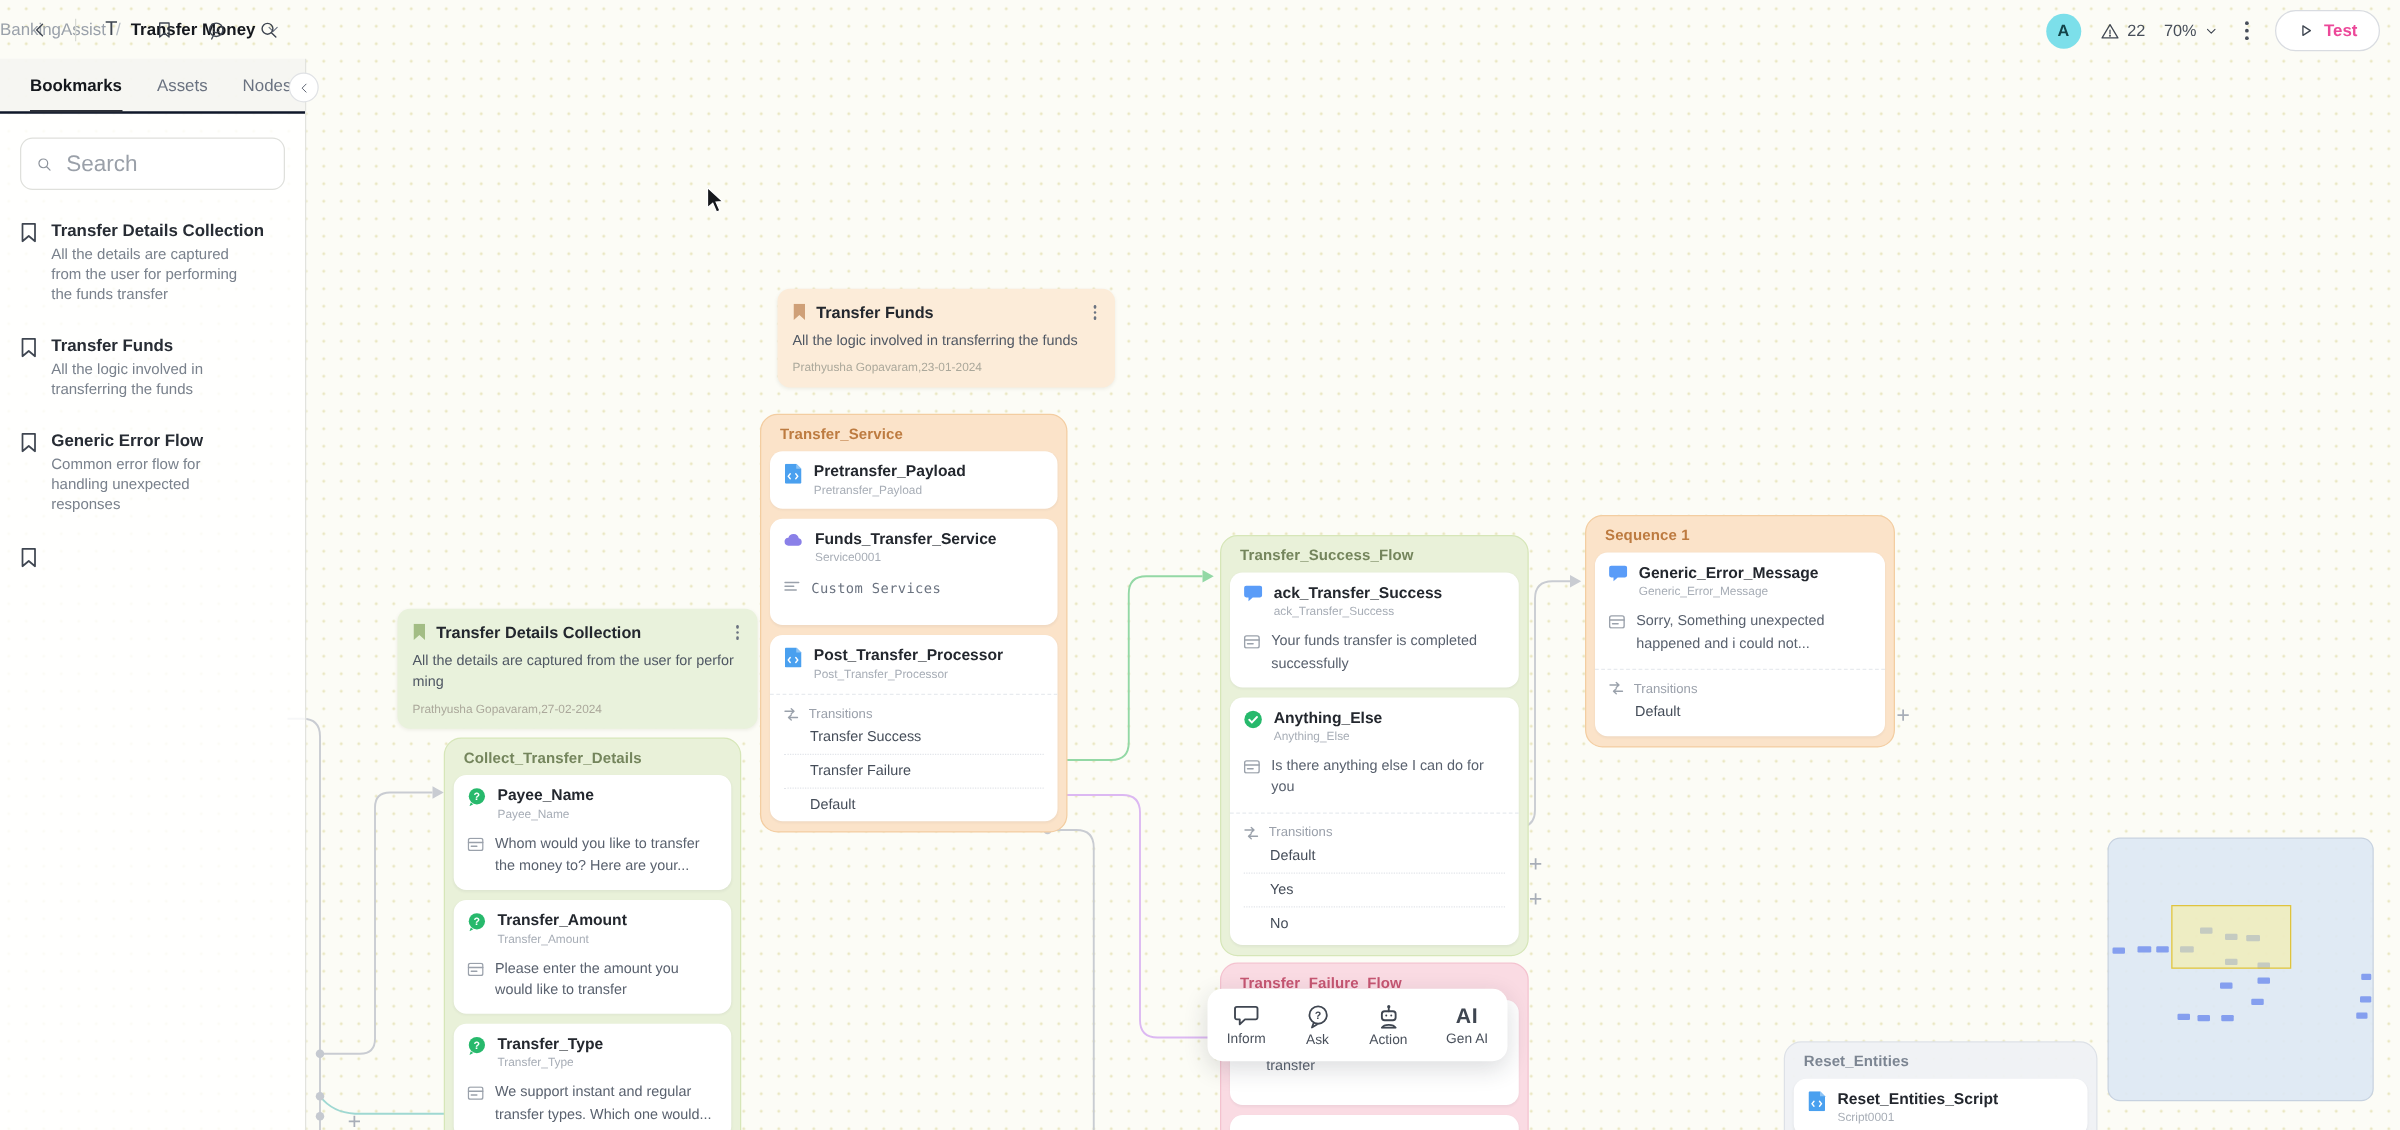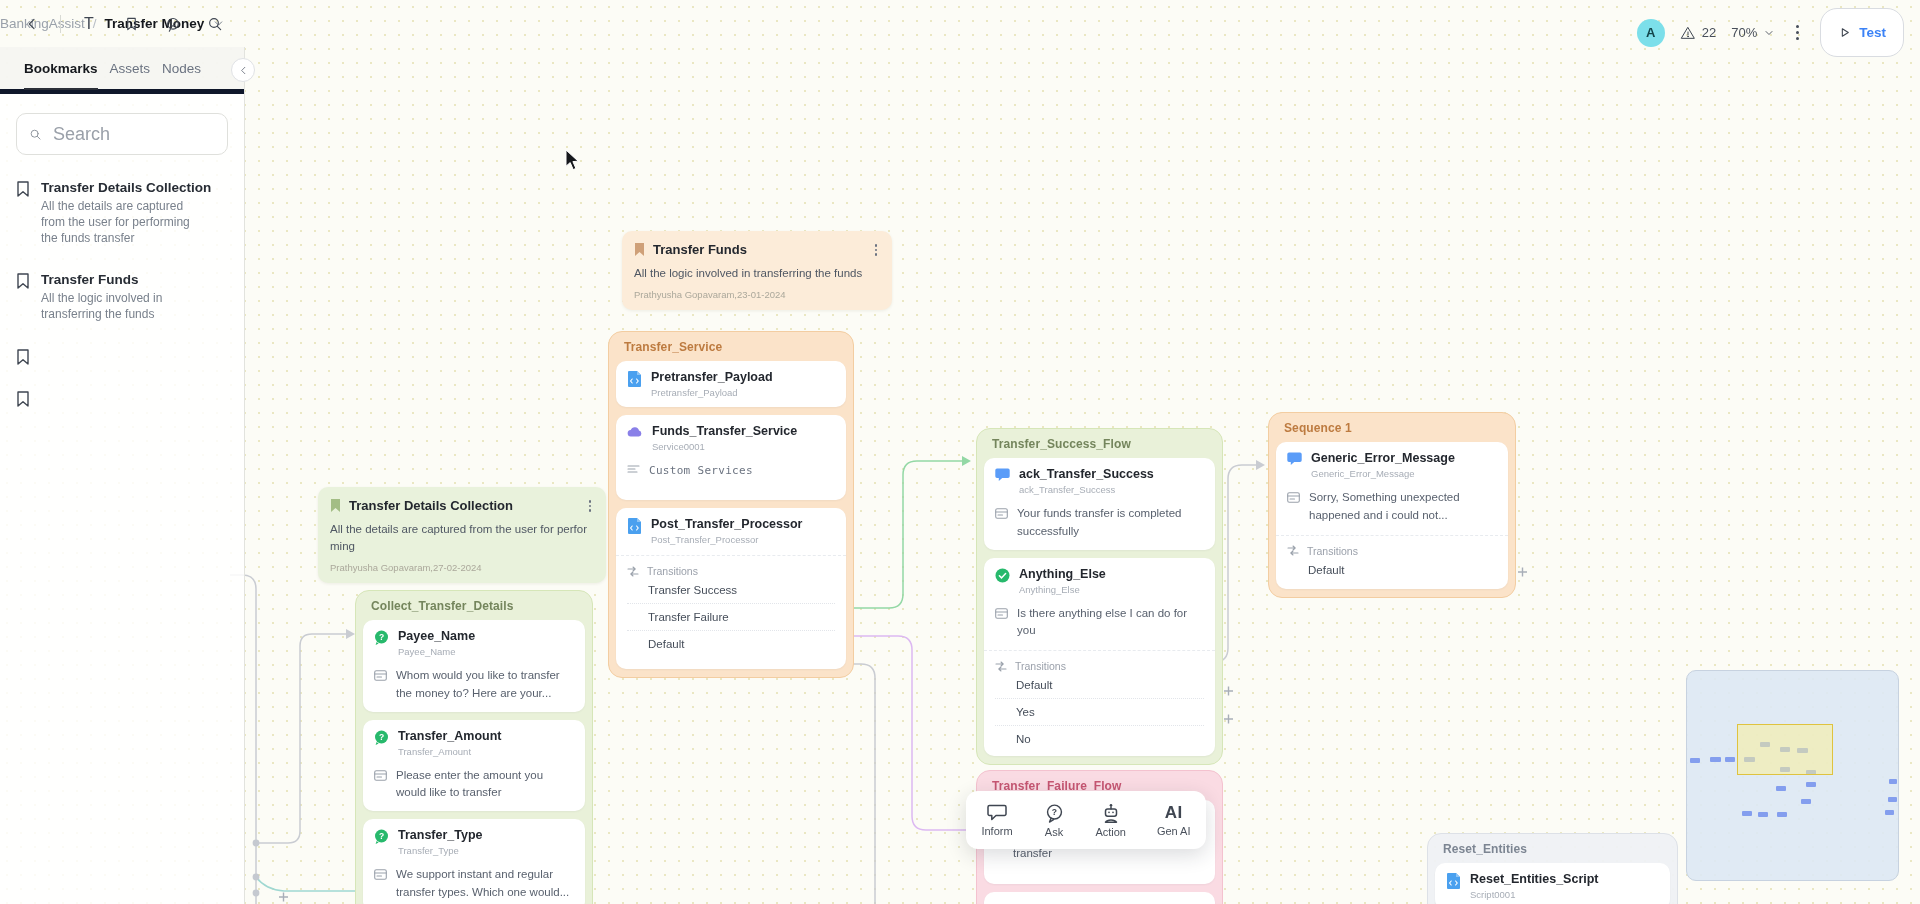--- a/index.html
+++ b/index.html
@@ -21,25 +21,25 @@
   .t-glyph{font-size:16px;color:#3f4651;font-weight:500}
   .breadcrumb{position:absolute;left:0;right:0;top:0;height:46px;display:flex;align-items:center;justify-content:flex-start;gap:8px;font-size:13.5px;z-index:6}
   .bc-project{color:#9aa1aa}
   .bc-sep{color:#b7bdc5}
   .bc-flow{color:#15181d;font-weight:700}
   .tb-right{position:absolute;right:16px;top:8px;display:flex;align-items:center;gap:15px;z-index:7}
   .avatar{width:28px;height:28px;border-radius:50%;background:#7cdfea;color:#134449;font-size:13px;font-weight:700;display:flex;align-items:center;justify-content:center;cursor:pointer}
   .pill{display:flex;align-items:center;gap:6px;color:#474e59;font-size:13px;cursor:pointer}
   .kebab{display:flex;flex-direction:column;gap:2.6px;padding:6px;cursor:pointer}
   .kebab i{width:3px;height:3px;background:#474e59;border-radius:50%}
-  .test-btn{display:flex;align-items:center;gap:8px;background:#fff;border:1px solid #d9dce1;border-radius:17px;height:49px;padding:0 17px;font-size:13.5px;font-weight:700;color:#3b82f6;cursor:pointer}
+  .test-btn{display:flex;align-items:center;gap:8px;background:#fff;border:1px solid #d9dce1;border-radius:17px;height:33px;padding:0 17px;font-size:13.5px;font-weight:700;color:#ec4899;cursor:pointer}
 
   
   .sidebar{position:absolute;left:0;top:47px;bottom:0;width:244px;background:rgba(255,255,255,.84);border-right:1px solid #e2e3de;z-index:6}
-  .tabs{height:42px;display:flex;align-items:stretch;gap:12px;padding:0 24px;background:rgba(243,243,238,.75);border-bottom:5px solid #0f172a}
+  .tabs{height:42px;display:flex;align-items:stretch;gap:28px;padding:0 24px;background:rgba(243,243,238,.75);border-bottom:2px solid #0f172a}
   .tab{font-size:13.5px;color:#6a7280;display:flex;align-items:center;position:relative;cursor:pointer}
   .tab.active{color:#15181d;font-weight:700}
   .tab.active::after{content:"";position:absolute;left:0;right:0;bottom:-1px;height:2px;background:#2b2f38}
   .collapse-btn{position:absolute;right:-11px;top:11px;width:22px;height:22px;border-radius:50%;background:#fff;border:1px solid #e0e2e5;display:flex;align-items:center;justify-content:center;color:#5a6270;cursor:pointer;z-index:8}
   .sb-body{padding:19px 16px 0}
   .search{display:flex;align-items:center;gap:9px;height:40px;border:1px solid #dfе0dc;border:1px solid #dfe0dc;border-radius:10px;background:#fff;padding:0 12px}
   .search input{border:none;outline:none;font-size:18px;background:transparent;width:100%;color:#333}
   .search input::placeholder{color:#9aa0a9}
   .bm{display:flex;gap:11px;margin-top:25px;cursor:pointer}
   .bm svg{flex:none;margin-top:1px}
@@ -239,20 +239,24 @@
         </svg>
       <div>
         <div class="bm-title">Transfer Funds</div>
         <div class="bm-desc">All the logic involved in transferring the funds</div>
       </div>
     </div>
     <div class="bm">
       <svg width="14" height="16" viewBox="0 0 14 16">
           <path d="M2 1h10v14l-5-4.2L2 15z" fill="none" stroke="#3f4651" stroke-width="1.4" stroke-linejoin="round"></path>
         </svg>
+      <div>
+        <div class="bm-title">Generic Error Flow</div>
+        <div class="bm-desc">Common error flow for handling unexpected responses</div>
+      </div>
     </div>
     <div class="bm">
       <svg width="14" height="16" viewBox="0 0 14 16">
           <path d="M2 1h10v14l-5-4.2L2 15z" fill="none" stroke="#3f4651" stroke-width="1.4" stroke-linejoin="round"></path>
         </svg>
     </div>
   </div>
 </div>
 
 <div class="note" style="left:622px;top:231px;width:246px;background:#fcecd9">
@@ -313,21 +317,21 @@
       </div>
     </div>
     <div class="code-row">
       <svg class="gi" width="13" height="11" viewBox="0 0 13 11">
           <path d="M1 2h11M1 5h7M1 8h9"></path>
         </svg>
       <span class="code">Custom Services</span>
     </div>
     <div style="height:14px"></div>
   </div>
-  <div class="card" style="padding-bottom:12px">
+  <div class="card" style="padding-bottom:0">
     <div class="nhead">
       <svg class="nico" width="15" height="16" viewBox="0 0 15 16">
           <path d="M2 0h8l4 4v11a1 1 0 01-1 1H2a1 1 0 01-1-1V1a1 1 0 011-1z" fill="#4aa0ef"></path>
           <path d="M10 0l4 4h-4z" fill="#8ec4f5"></path>
           <path d="M5.2 8l-1.6 2 1.6 2M9.6 8l1.6 2-1.6 2" stroke="#fff" stroke-width="1.1" fill="none" stroke-linecap="round"></path>
         </svg>
       <div>
         <div class="ct">Post_Transfer_Processor</div>
         <div class="cs">Post_Transfer_Processor</div>
       </div>

